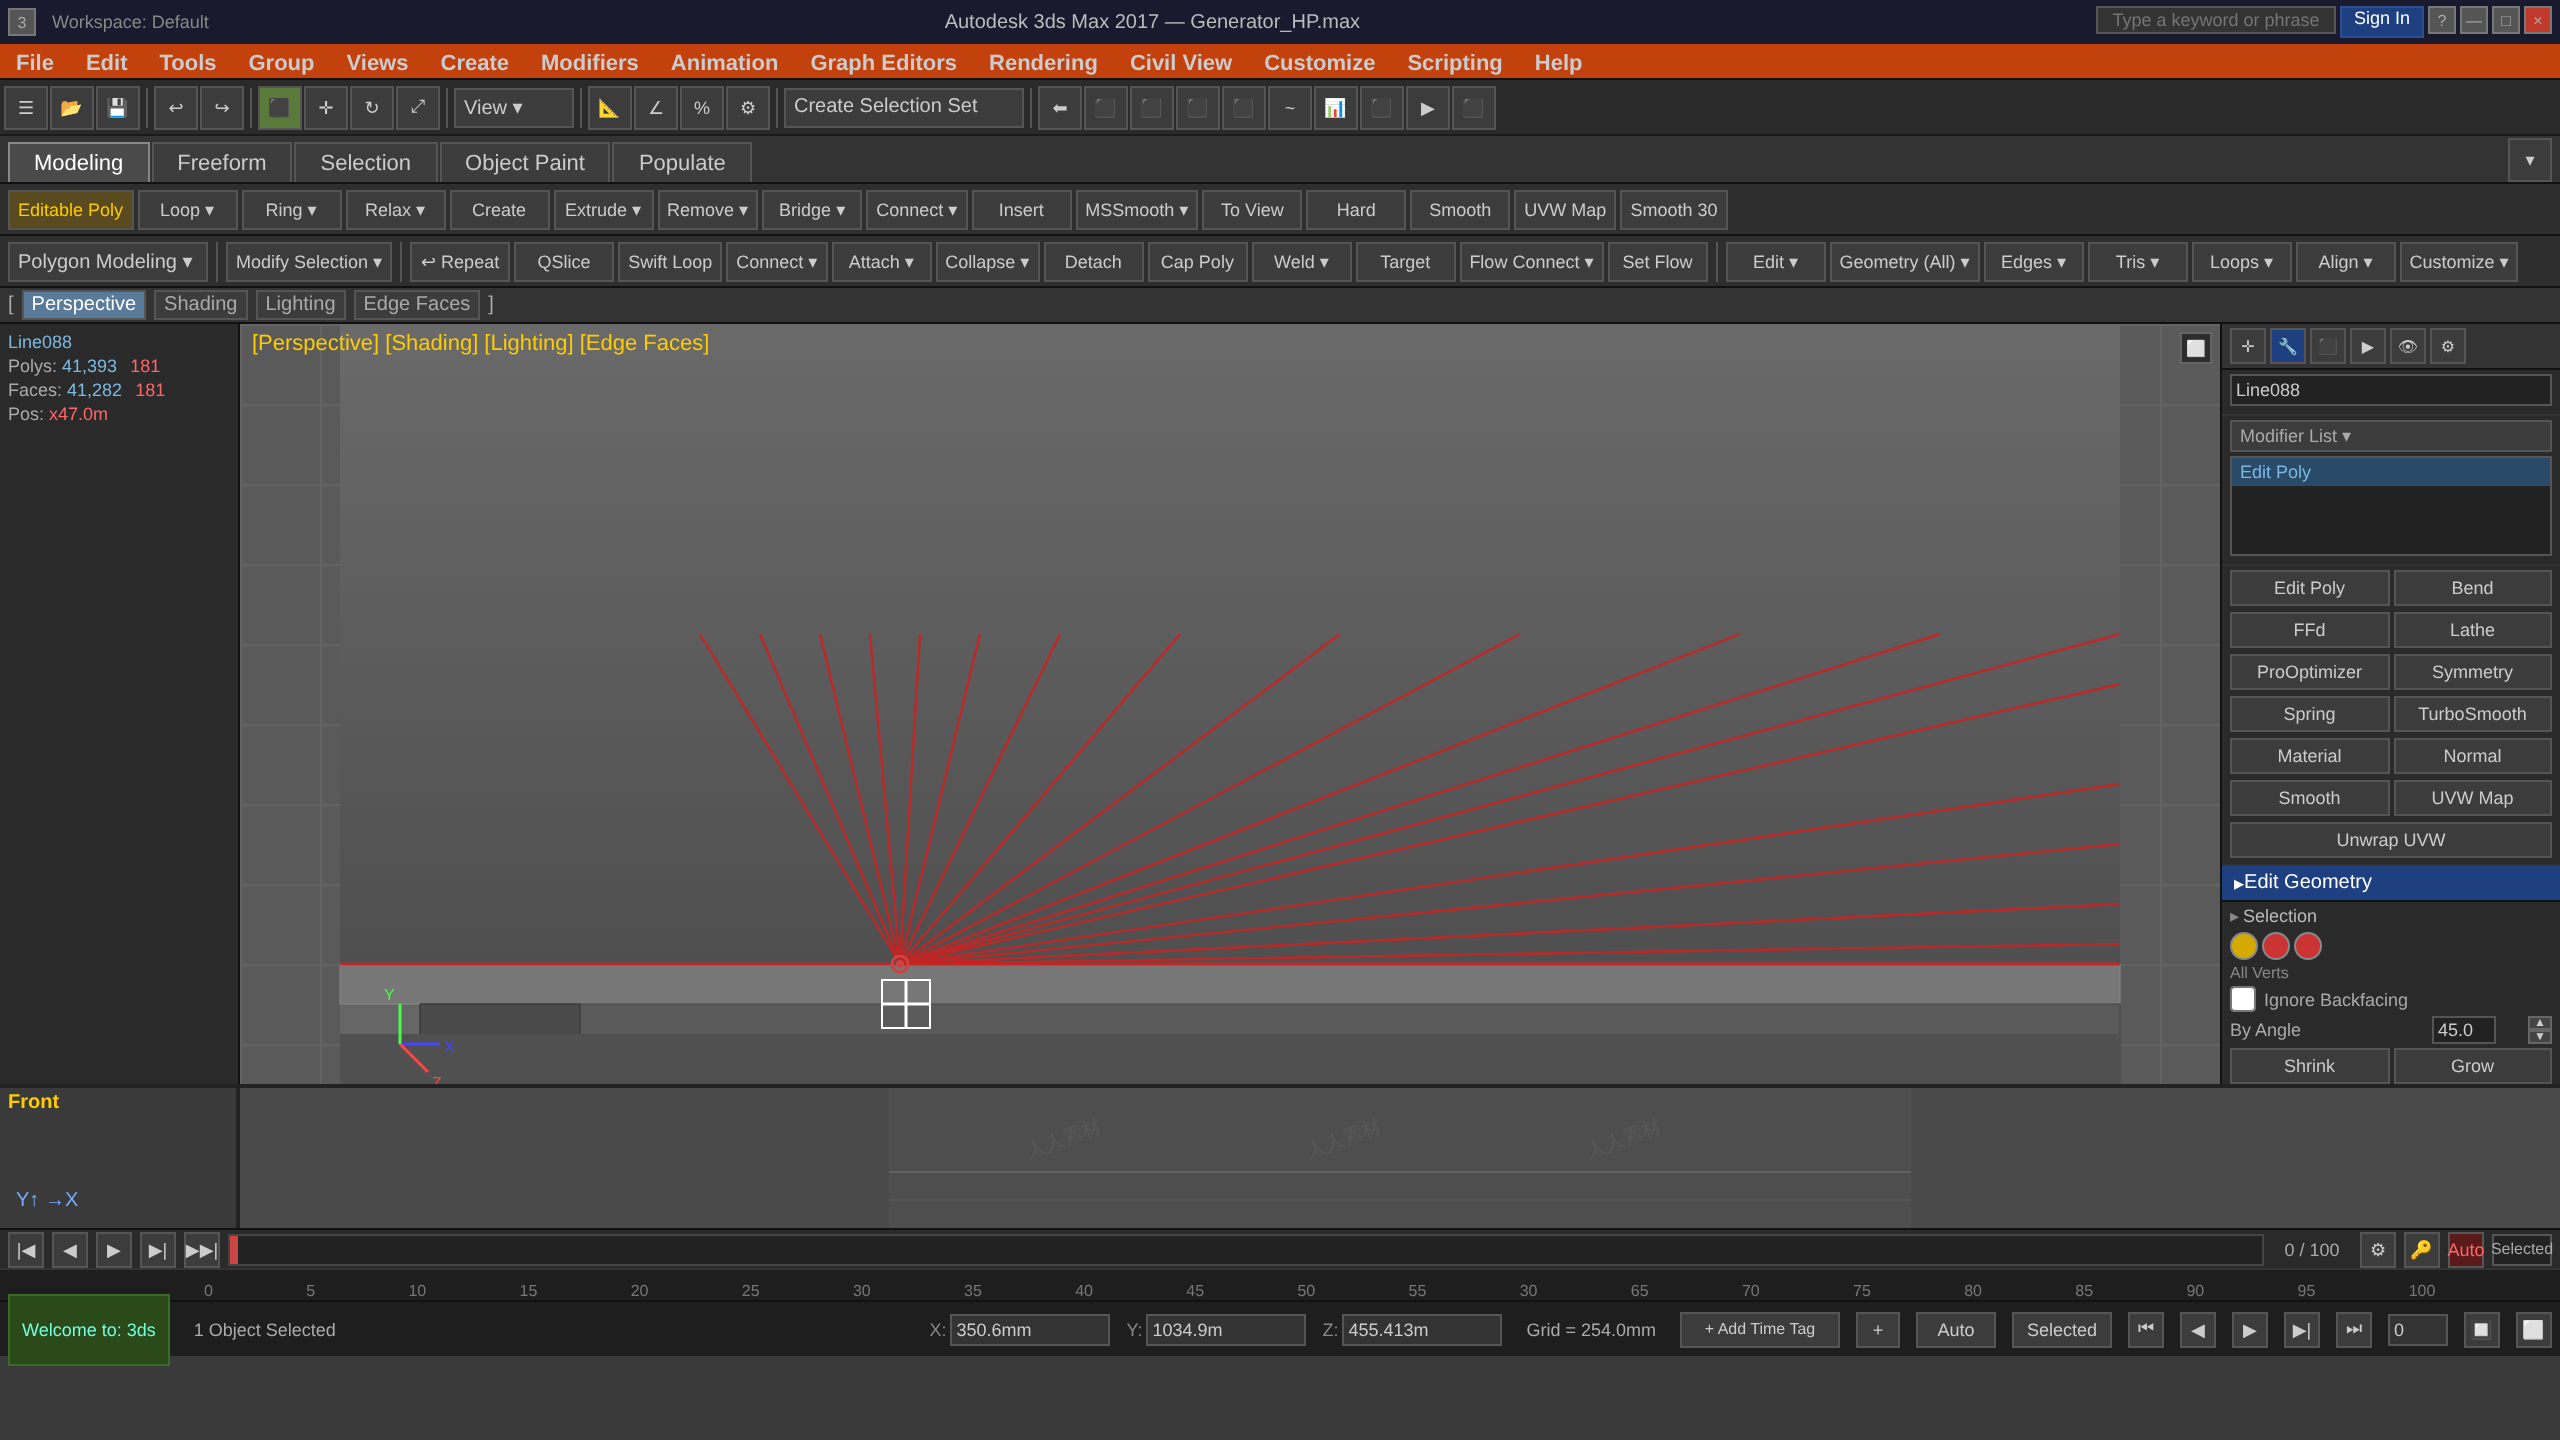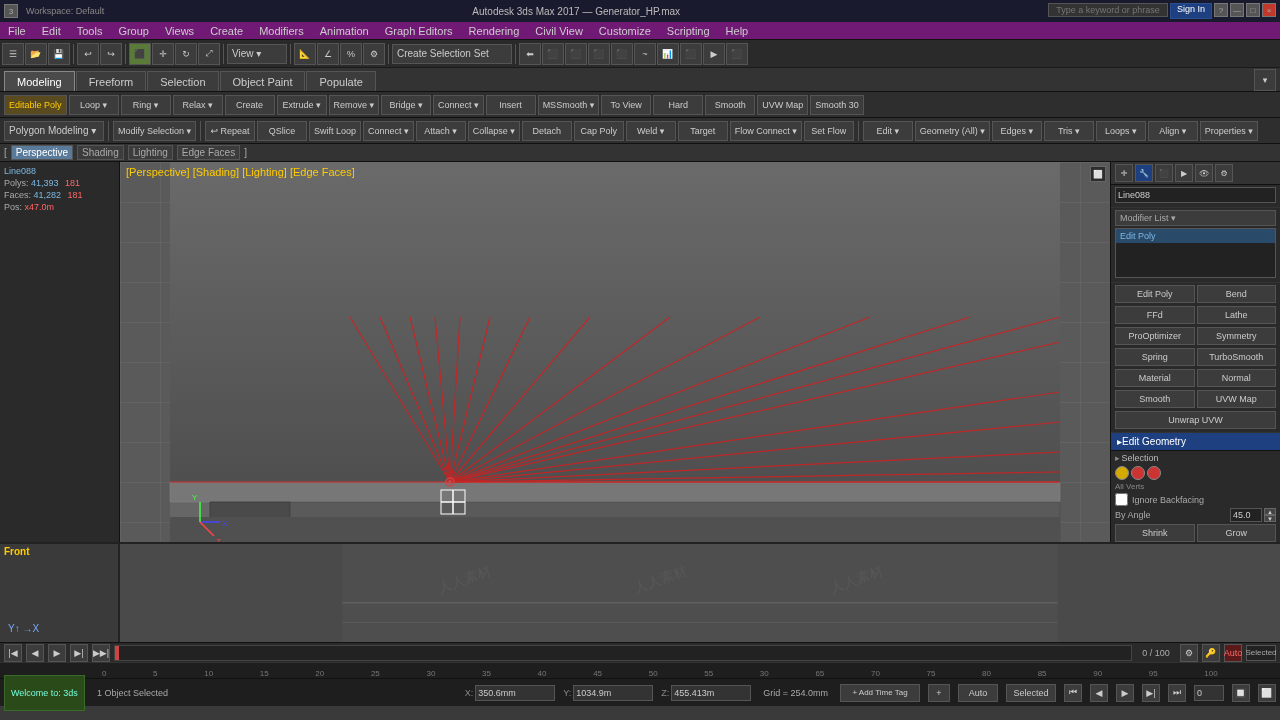--- a/index.html
+++ b/index.html
@@ -27,26 +27,27 @@
     }
     #title-bar-left { display: flex; align-items: center; gap: 4px; }
     #title-bar-center { flex: 1; text-align: center; color: #bbb; }
     #title-bar-right { display: flex; gap: 2px; }
     .tb-icon { width: 14px; height: 14px; background: #555; border: 1px solid #777; display: inline-block; font-size: 8px; text-align: center; line-height: 13px; cursor: pointer; }
     .tb-close { background: #c0392b; }
 
     
     #menu-bar {
       height: 18px;
-      background: #701a75;
-      display: flex;
-      align-items: center;
+      background: #c2410c;
+      display: flex;
+      align-items: flex-end;
       padding: 0 4px;
       gap: 8px;
       border-bottom: 1px solid #111;
+      font-weight: bold;
     }
     .menu-item {
       color: #ccc;
       font-size: 11px;
       cursor: pointer;
       padding: 1px 4px;
     }
 
     
     .toolbar-row {
@@ -285,21 +286,21 @@
       color: #aaa;
     }
     .rp-color-boxes {
       display: flex;
       gap: 2px;
       margin-bottom: 2px;
     }
     .spinner-row {
       display: flex;
       align-items: center;
-      gap: 2px;
+      gap: 16px;
       margin-bottom: 2px;
     }
     .spinner-label { font-size: 9px; color: #aaa; flex: 1; }
     .spinner-input {
       width: 32px;
       height: 14px;
       background: #222;
       border: 1px solid #555;
       color: #ccc;
       font-size: 9px;
@@ -313,21 +314,21 @@
       border: 1px solid #666;
       font-size: 6px;
       cursor: pointer;
       display: flex;
       align-items: center;
       justify-content: center;
     }
 
     
     #bottom-viewport {
-      height: 100px;
+      height: 72px;
       display: flex;
       background: #4a4a4a;
       border-top: 2px solid #222;
       position: relative;
     }
     .bv-left {
       width: 120px;
       border-right: 2px solid #222;
       background: #3a3a3a;
       position: relative;
@@ -596,21 +597,21 @@
   <div class="sub-btn">Target</div>
   <div class="sub-btn">Flow Connect ▾</div>
   <div class="sub-btn">Set Flow</div>
   <div class="tb-sep"></div>
   <div class="sub-btn">Edit ▾</div>
   <div class="sub-btn">Geometry (All) ▾</div>
   <div class="sub-btn">Edges ▾</div>
   <div class="sub-btn">Tris ▾</div>
   <div class="sub-btn">Loops ▾</div>
   <div class="sub-btn">Align ▾</div>
-  <div class="sub-btn">Properties ▾</div>
+  <div class="sub-btn">Customize ▾</div>
 </div>
 
 <div id="breadcrumb-row">
   <span>[</span>
   <div class="bc-item active">Perspective</div>
   <div class="bc-item">Shading</div>
   <div class="bc-item">Lighting</div>
   <div class="bc-item">Edge Faces</div>
   <span>]</span>
 </div>

